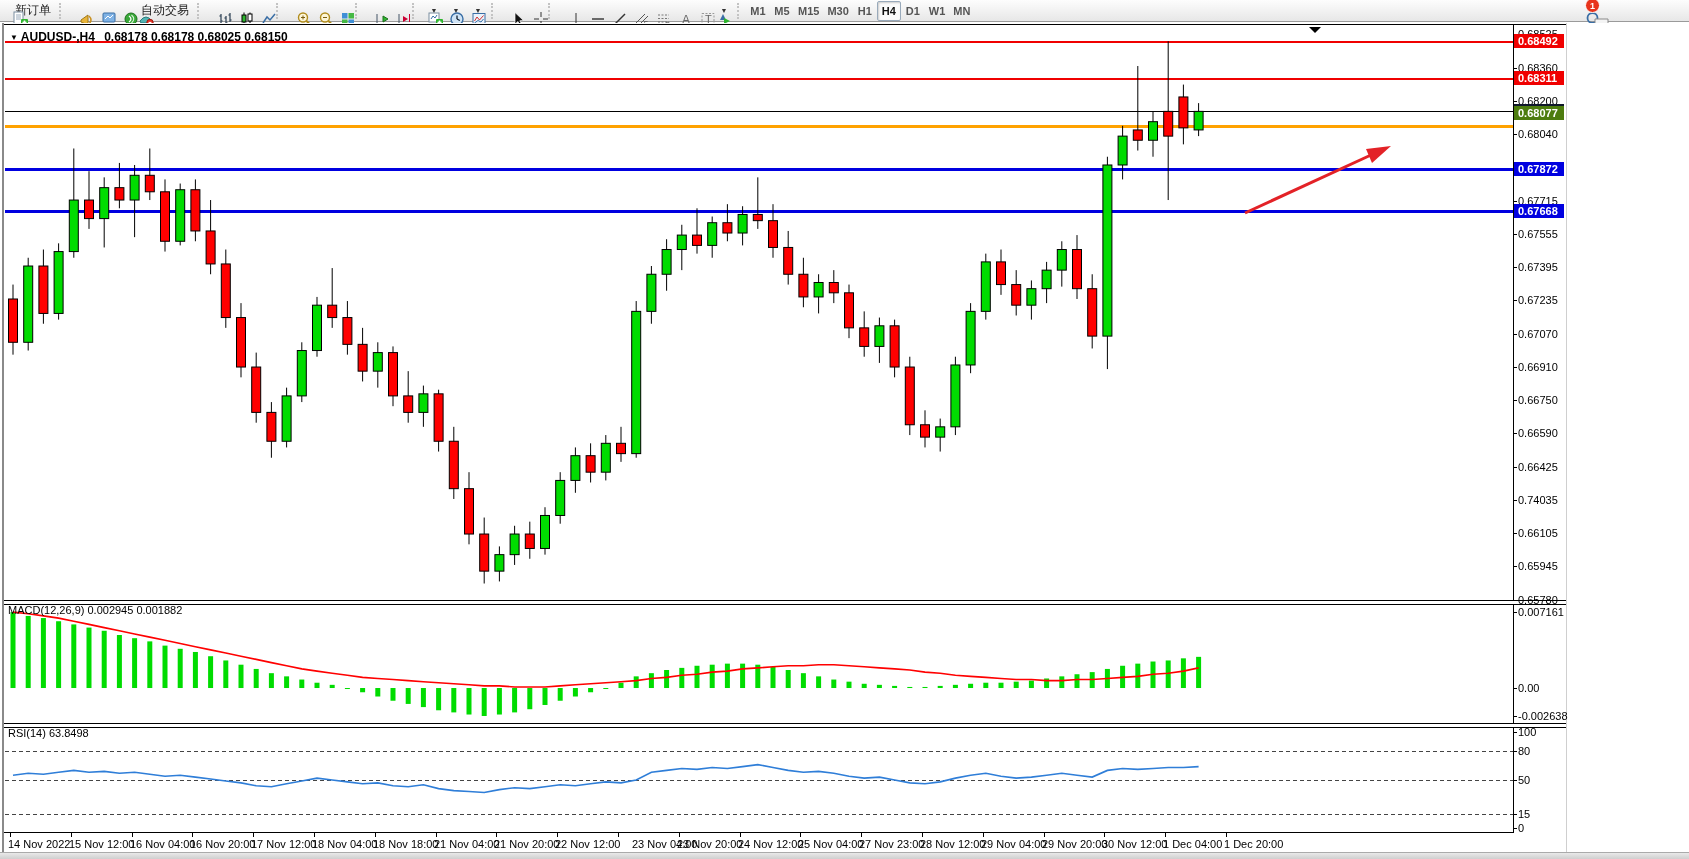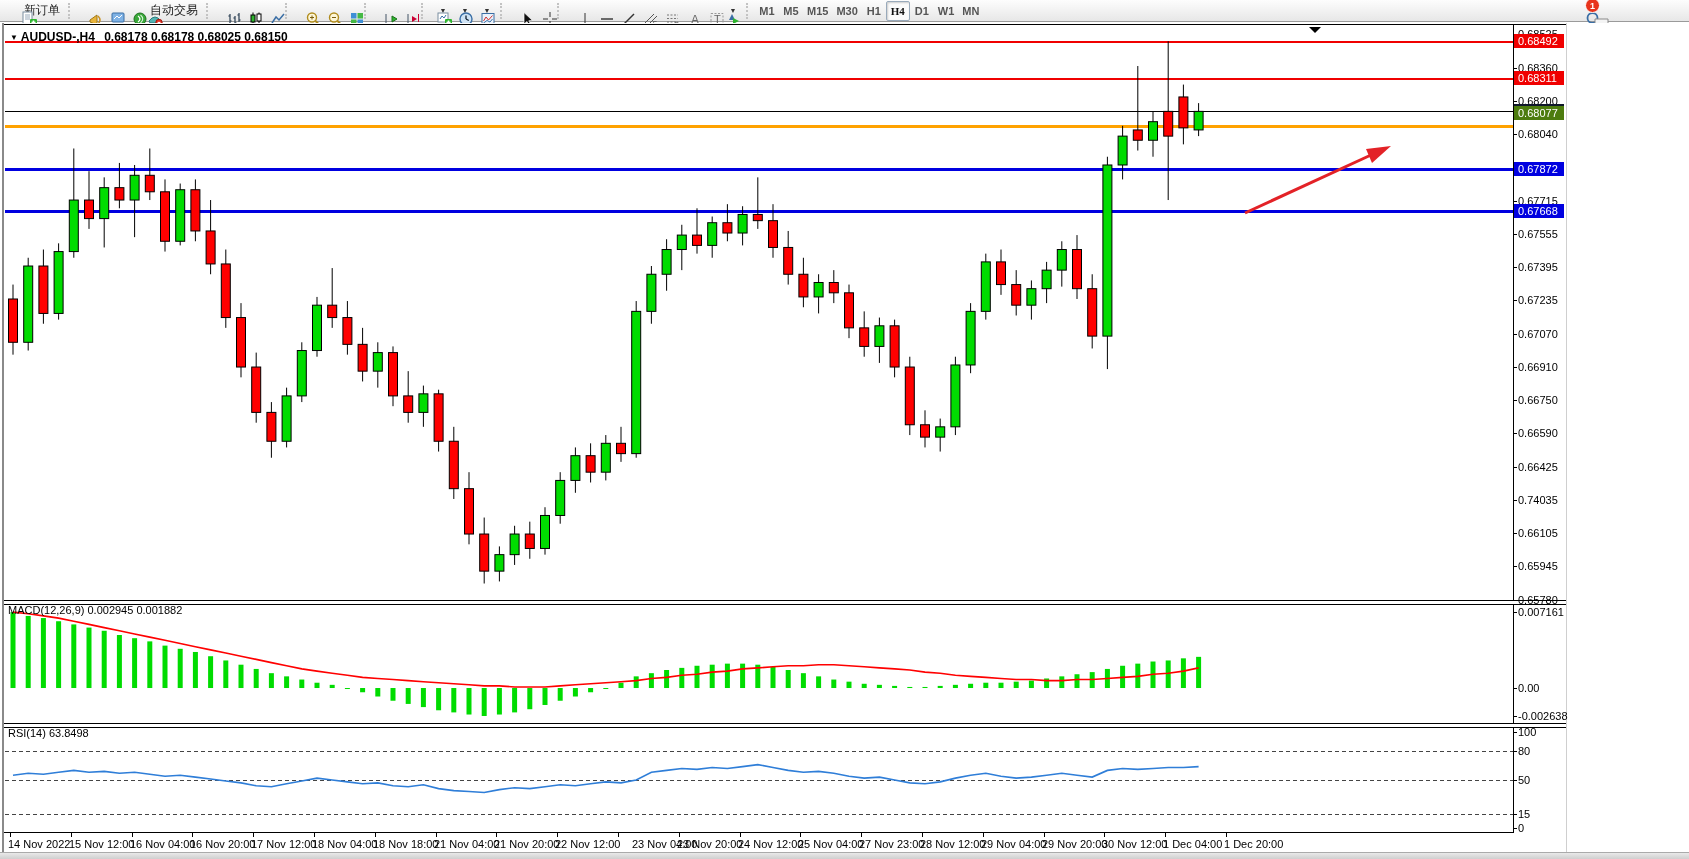--- a/index.html
+++ b/index.html
@@ -1,48 +1,48 @@
 <!DOCTYPE html>
 <html><head>
 <meta charset="utf-8">
 <style>
   html,body{margin:0;padding:0;background:#efefef;}
   .stage{position:relative;width:1689px;height:859px;overflow:hidden;
          font-family:"Liberation Sans",sans-serif;background:#fff;}
   
   .toolbar{position:absolute;left:0;top:0;width:1689px;height:22px;
     background:linear-gradient(#fdfdfd,#e7e7e7);border-bottom:1px solid #9a9a9a;
-    display:flex;align-items:center;padding-left:17px;box-sizing:border-box;}
+    display:flex;align-items:center;padding-left:8px;box-sizing:border-box;}
   .grip{width:3px;height:16px;border-left:2px dotted #c3c3c3;margin:0 4px;}
   .tbtn{height:20px;min-width:22px;display:flex;align-items:center;justify-content:center;
     gap:3px;padding:0 3px;border:1px solid transparent;border-radius:2px;
     font-size:12px;color:#222;cursor:default;box-sizing:border-box;}
   .tf{font-size:11px;font-weight:bold;color:#555;min-width:24px;}
-  .tf.active{background:#fbfbfb;border:1px solid #9ab;box-shadow:inset 1px 1px 2px #ccc;color:#111;font-family:Liberation Serif, serif;}
+  .tf.active{background:#fbfbfb;border:1px solid #9ab;box-shadow:inset 1px 1px 2px #ccc;color:#111;}
   .caret{font-size:7px;color:#333;margin-left:1px;}
   .tb-right{position:absolute;right:96px;top:0;height:22px;display:flex;align-items:center;gap:8px;}
   .chatwrap{position:relative;}
   .badge{position:absolute;top:-4px;right:-7px;width:13px;height:13px;border-radius:50%;
     background:#e8341c;color:#fff;font-size:9px;font-weight:bold;display:flex;
     align-items:center;justify-content:center;border:1px solid #fff;}
   
   .chartbg{position:absolute;left:4px;top:23px;width:1562px;height:829px;background:#fff;}
   .gutter{position:absolute;left:1566px;top:23px;width:123px;height:829px;background:#fff;border-left:1px solid #cfcfcf;}
   .left-edge{position:absolute;left:2px;top:23px;width:2px;height:829px;background:#8a8a8a;}
   .hline{position:absolute;background:#000;height:1px;}
   .vline{position:absolute;background:#000;width:1px;}
   .splitter{position:absolute;left:4px;width:1562px;height:3px;border-top:1px solid #000;border-bottom:1px solid #000;background:#fff;cursor:row-resize;}
   svg{position:absolute;display:block;}
   .overlay{position:absolute;font-size:11px;color:#000;white-space:nowrap;}
   .title{left:10px;top:30px;font-size:12px;font-weight:bold;}
   .title .tri{font-size:8px;vertical-align:1px;}
   .ptick{position:absolute;left:1518px;width:60px;height:12px;font-size:11px;color:#000;line-height:12px;}
   .ptick::before{content:"";position:absolute;left:-5px;top:6px;width:4px;height:1px;background:#000;}
   .pbadge{position:absolute;left:1514px;width:50px;height:14px;color:#fff;font-size:11px;
-    line-height:14px;padding-left:4px;box-sizing:border-box;font-weight:normal;}
+    line-height:14px;padding-left:4px;box-sizing:border-box;font-weight:bold;}
   .tlabel{position:absolute;top:838px;font-size:11px;color:#000;white-space:nowrap;}
   .ttick{position:absolute;top:832px;width:1px;height:5px;background:#000;}
   .bottomstrip{position:absolute;left:0;top:852px;width:1689px;height:7px;
     background:linear-gradient(#e9e9e9,#cfcfcf);border-top:1px solid #aaa;box-sizing:border-box;}
   .icon{display:inline-block;line-height:0;}
 </style>
 </head>
 <body>
 
 <div class="stage">

